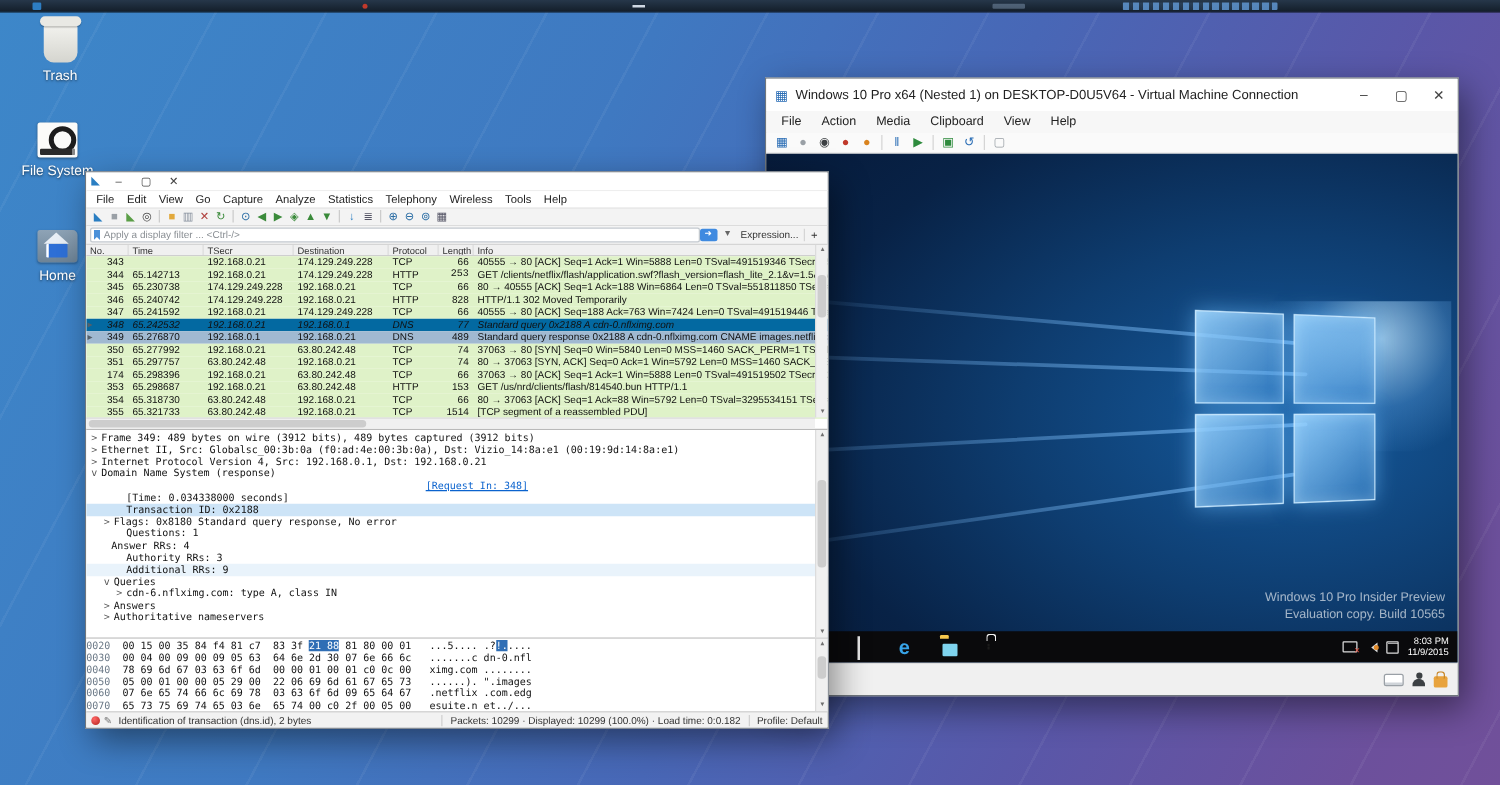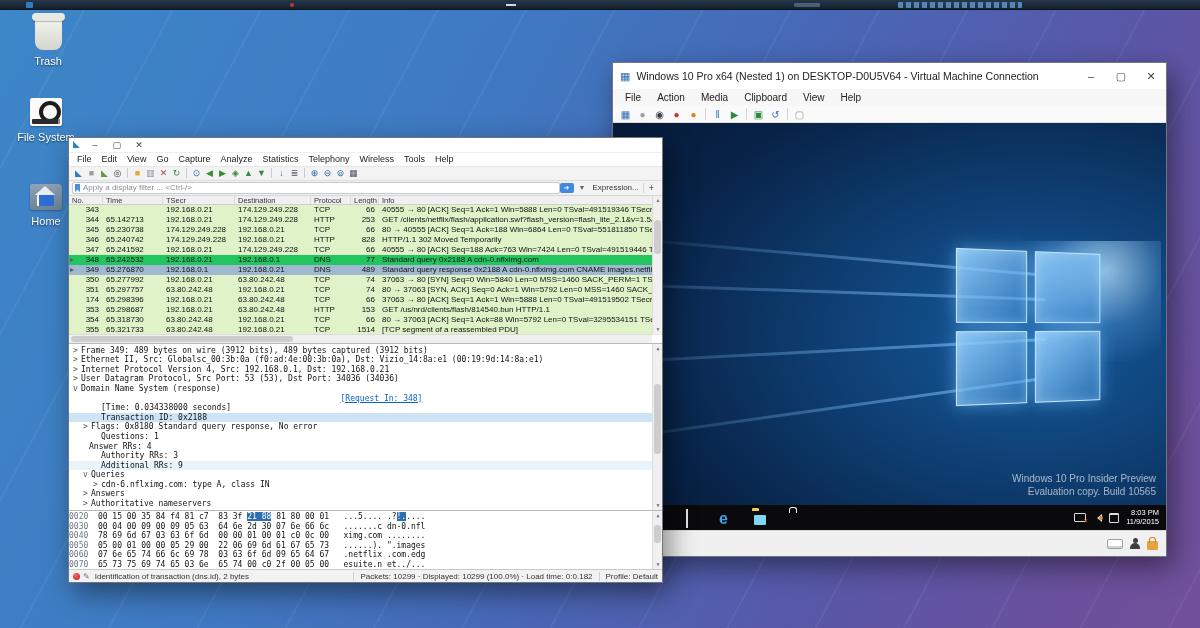--- a/index.html
+++ b/index.html
@@ -58,21 +58,21 @@
   .fcaret { color:#666; font-size:7px; margin:0 3px; }
   .fexpr { color:#333; font-size:8px; margin:0 4px; }
   .fplus { color:#333; font-size:9px; padding:0 5px; border-left:1px solid #d5d5d5; }
 
   .ws-list { position:relative; height:148px; border-bottom:1px solid #b9b9b9; overflow:hidden; background:#fff; }
   .plhead { display:flex; height:9px; background:#f0f0f0; border-bottom:1px solid #cfcfcf; font-size:7.5px; color:#333; }
   .plhead .c { border-right:1px solid #dcdcdc; padding-left:3px; line-height:9px; overflow:hidden; white-space:nowrap; }
   .prow { display:flex; height:10px; line-height:10px; font-size:8px; white-space:nowrap; position:relative; color:#101010; }
   .prow .c { padding-left:3px; overflow:hidden; }
   .prow.g { background:#dff2c8; }
-  .prow.b { background:#22c55e; }
+  .prow.b { background:#0369a1;font-style:italic; }
   .prow.sel { background:#a0b9d1; }
   .prow .c.r { text-align:right; padding-right:4px; }
   .pmark::after { content:''; position:absolute; left:1px; top:3px; border:2px solid transparent; border-left:4px solid #55606a; }
   .vsb { position:absolute; right:0; top:0; bottom:0; width:10px; background:#f0f0f0; border-left:1px solid #dcdcdc; }
   .vsb .ar { position:absolute; left:0; width:10px; height:9px; color:#707070; font-size:5px; text-align:center; line-height:9px; }
   .vsb .thumb { position:absolute; left:1px; width:7px; background:#cdcdcd; border-radius:3px; }
   .hsb { position:absolute; left:0; right:10px; bottom:0; height:9px; background:#f0f0f0; border-top:1px solid #dcdcdc; }
   .hsb .thumb { position:absolute; top:1px; height:6px; background:#cdcdcd; border-radius:3px; left:2px; width:38%; }
 
   .ws-details { position:relative; height:168px; background:#fff; border-bottom:1px solid #b9b9b9; overflow:hidden; font-family:"DejaVu Sans Mono",monospace; font-size:8px; padding-top:2px; }
@@ -322,21 +322,21 @@
             <span class="c" style="width: 40px;">TCP</span>
             <span class="c r" style="width: 28px;">66</span>
             <span class="c" style="width: auto; flex: 1 1 0%;">40555 → 80 [ACK] Seq=1 Ack=1 Win=5888 Len=0 TSval=491519346 TSecr=551811827</span>
           </div>
           <div class="prow g">
             <span class="c r" style="width: 34px;">344</span>
             <span class="c" style="width: 60px;">65.142713</span>
             <span class="c" style="width: 72px;">192.168.0.21</span>
             <span class="c" style="width: 76px;">174.129.249.228</span>
             <span class="c" style="width: 40px;">HTTP</span>
-            <span class="c r" style="width: 28px;">253</span>
+            <span class="c r" style="width: 28px; font-family: Liberation Mono, monospace;">253</span>
             <span class="c" style="width: auto; flex: 1 1 0%;">GET /clients/netflix/flash/application.swf?flash_version=flash_lite_2.1&amp;v=1.5&amp;nv=1.5 HTTP/1.1</span>
           </div>
           <div class="prow g">
             <span class="c r" style="width: 34px;">345</span>
             <span class="c" style="width: 60px;">65.230738</span>
             <span class="c" style="width: 72px;">174.129.249.228</span>
             <span class="c" style="width: 76px;">192.168.0.21</span>
             <span class="c" style="width: 40px;">TCP</span>
             <span class="c r" style="width: 28px;">66</span>
             <span class="c" style="width: auto; flex: 1 1 0%;">80 → 40555 [ACK] Seq=1 Ack=188 Win=6864 Len=0 TSval=551811850 TSecr=491519347</span>
@@ -440,21 +440,20 @@
       <div class="hsb">
           <div class="thumb"></div>
         </div>
     </div>
 
     <div class="ws-details">
       <div>
           <div class="drow " style="padding-left: 4px;"><span class="exp">&gt;</span><span class="txt">Frame 349: 489 bytes on wire (3912 bits), 489 bytes captured (3912 bits)</span></div>
           <div class="drow " style="padding-left: 4px;"><span class="exp">&gt;</span><span class="txt">Ethernet II, Src: Globalsc_00:3b:0a (f0:ad:4e:00:3b:0a), Dst: Vizio_14:8a:e1 (00:19:9d:14:8a:e1)</span></div>
           <div class="drow " style="padding-left: 4px;"><span class="exp">&gt;</span><span class="txt">Internet Protocol Version 4, Src: 192.168.0.1, Dst: 192.168.0.21</span></div>
-          <div class="drow " style="padding-left: 4px;"><span class="exp">&gt;</span><span class="txt">User Datagram Protocol, Src Port: 53 (53), Dst Port: 34036 (34036)</span></div>
           <div class="drow " style="padding-left: 4px;"><span class="exp">v</span><span class="txt">Domain Name System (response)</span></div>
           <div class="drow link" style="padding-left: 24px; text-align: center;"><span class="exp"></span><span class="txt">[Request In: 348]</span></div>
           <div class="drow " style="padding-left: 24px;"><span class="exp"></span><span class="txt">[Time: 0.034338000 seconds]</span></div>
           <div class="drow selected" style="padding-left: 24px;"><span class="exp"></span><span class="txt">Transaction ID: 0x2188</span></div>
           <div class="drow " style="padding-left: 14px;"><span class="exp">&gt;</span><span class="txt">Flags: 0x8180 Standard query response, No error</span></div>
           <div class="drow " style="padding-left: 24px;"><span class="exp"></span><span class="txt">Questions: 1</span></div>
           <div class="drow " style="padding-left: 12px;"><span class="exp"></span><span class="txt">Answer RRs: 4</span></div>
           <div class="drow " style="padding-left: 24px;"><span class="exp"></span><span class="txt">Authority RRs: 3</span></div>
           <div class="drow hl2" style="padding-left: 24px;"><span class="exp"></span><span class="txt">Additional RRs: 9</span></div>
           <div class="drow " style="padding-left: 14px;"><span class="exp">v</span><span class="txt">Queries</span></div>

